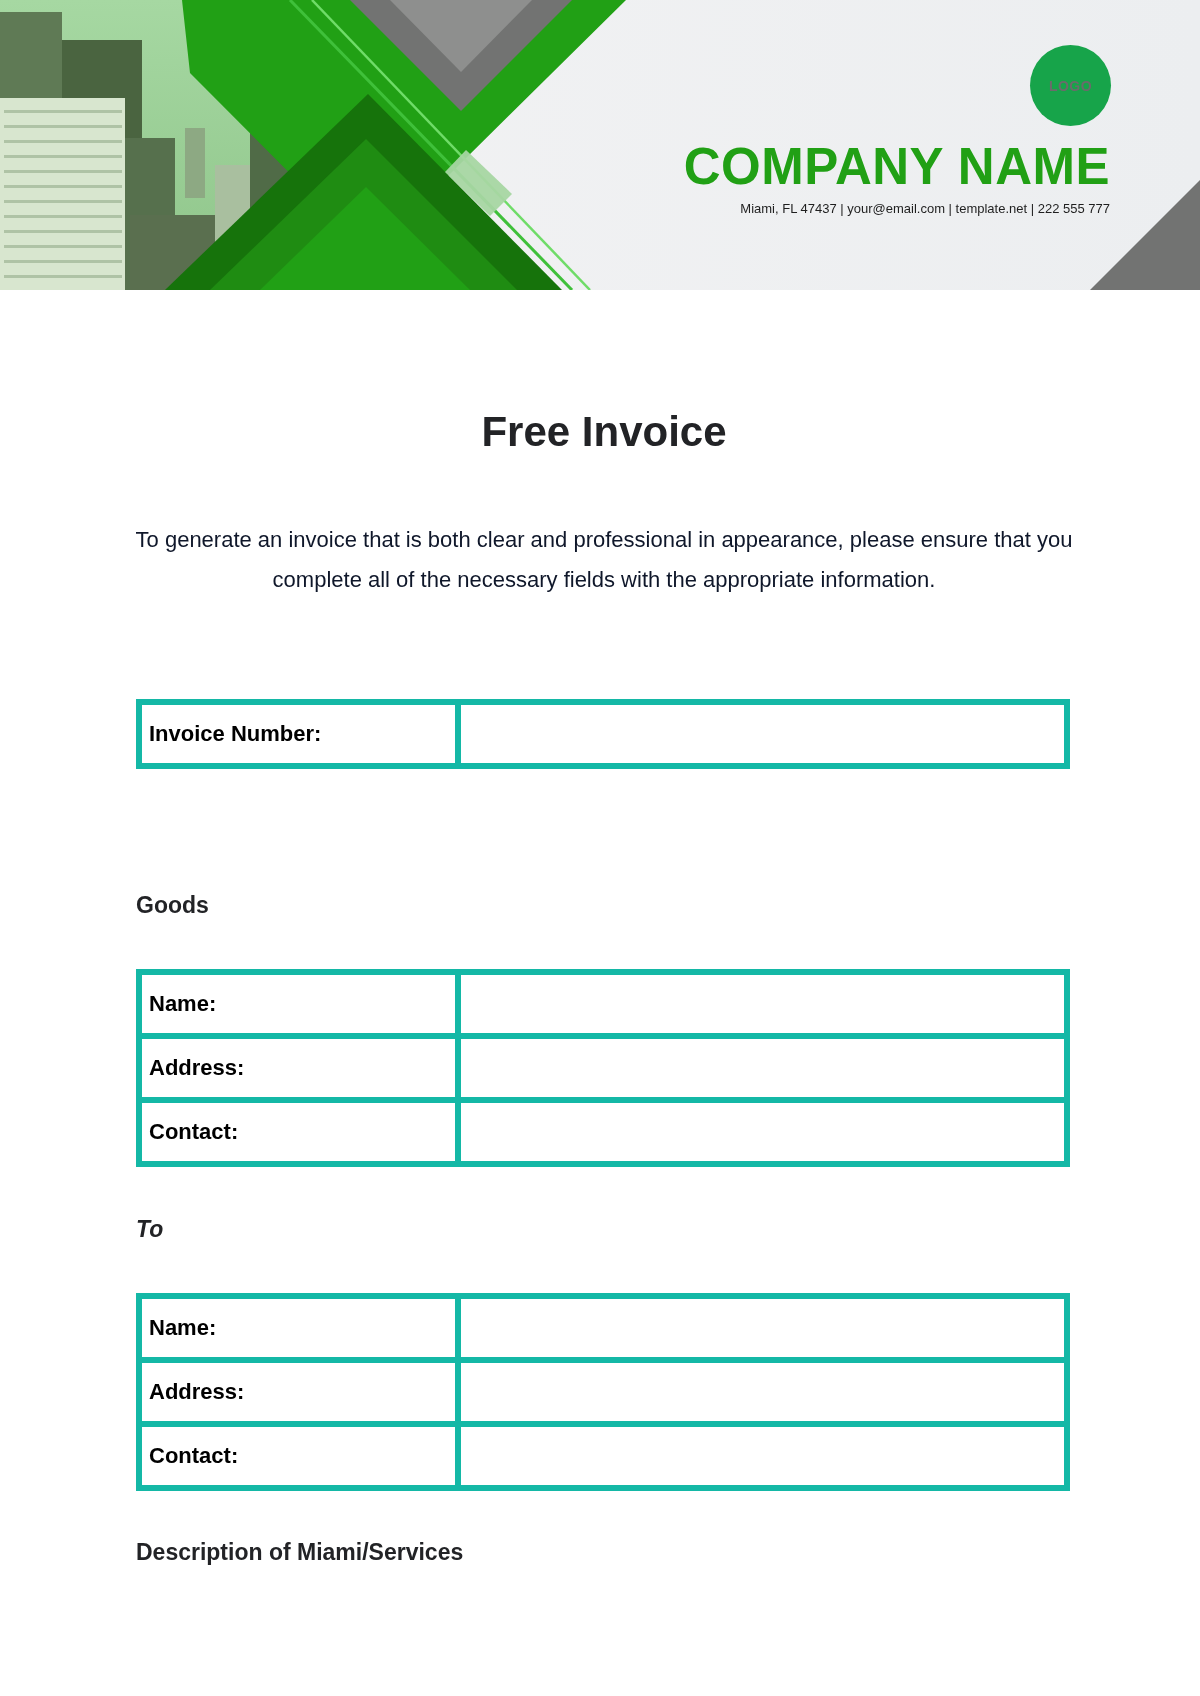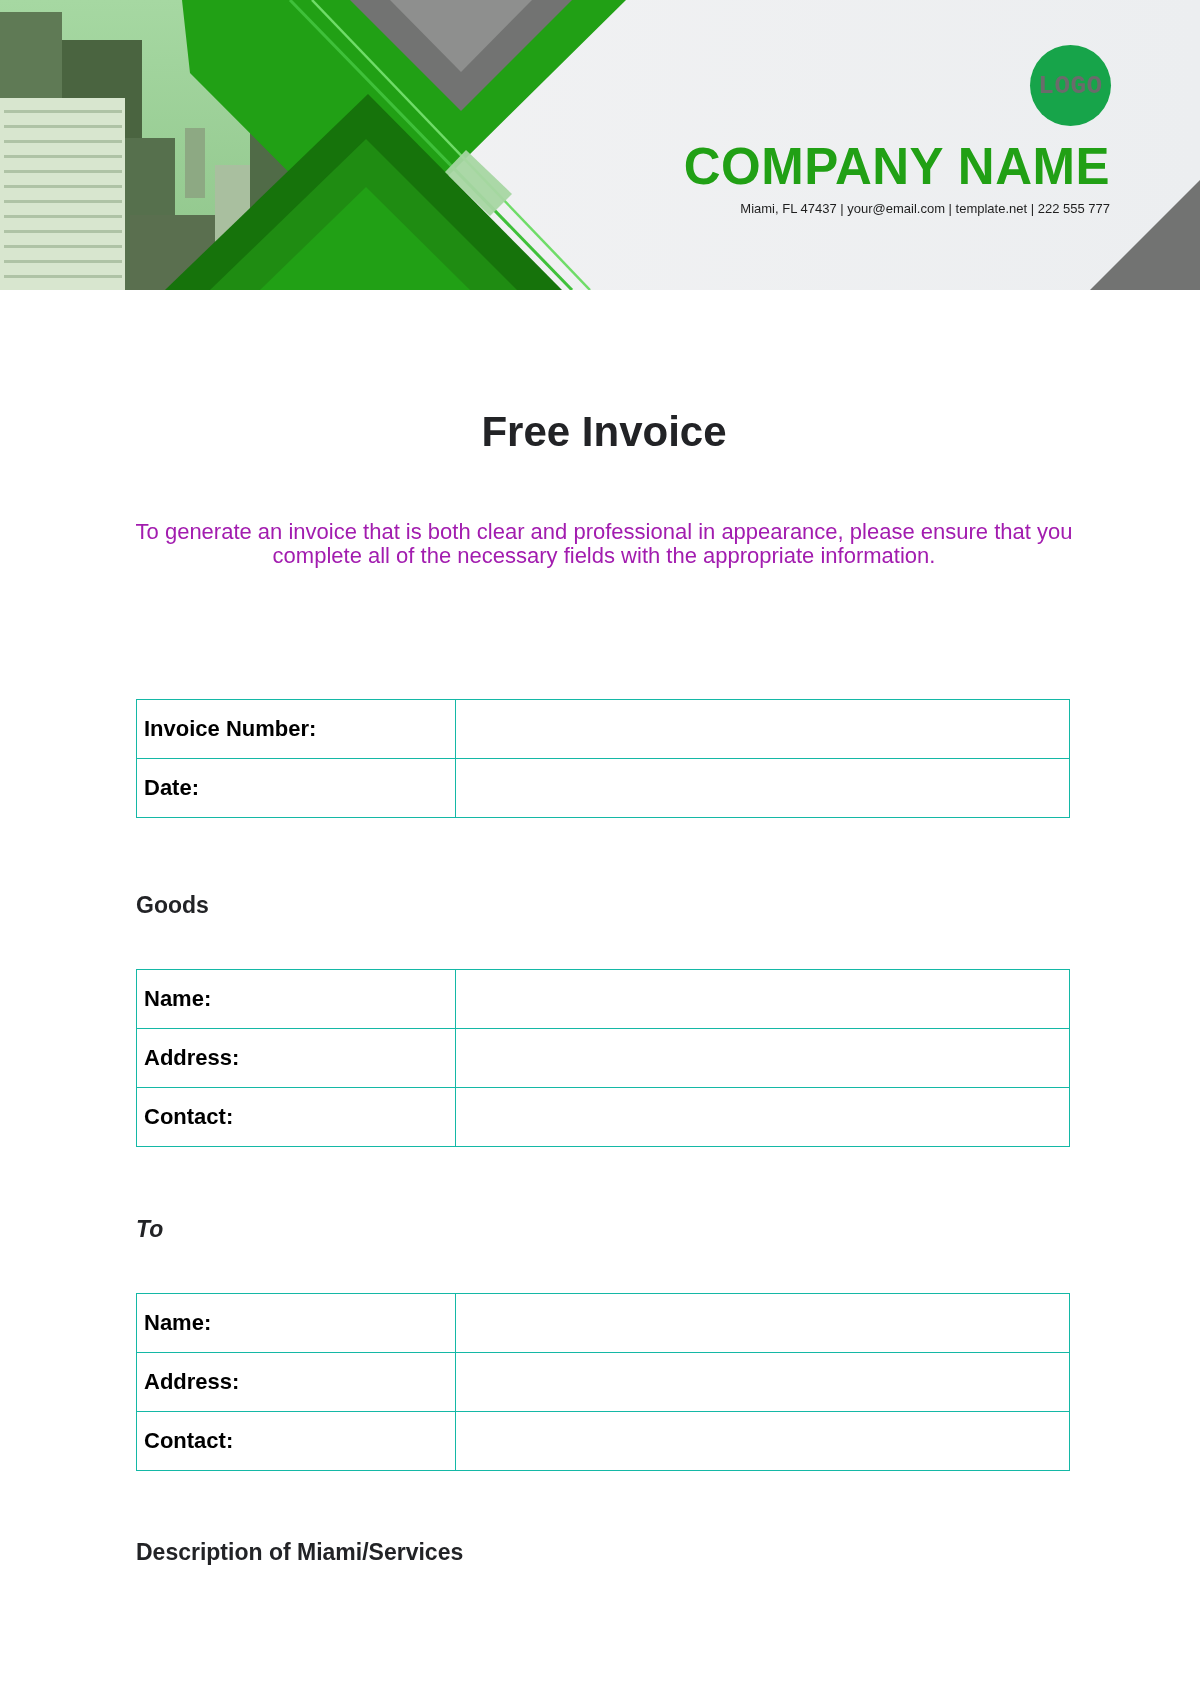--- a/index.html
+++ b/index.html
@@ -5,32 +5,32 @@
     * { margin: 0; padding: 0; box-sizing: border-box; }
     html, body { width: 1200px; height: 1696px; background: #ffffff; overflow: hidden; }
     body { position: relative; font-family: "Liberation Sans", "DejaVu Sans", sans-serif; color: #222326; }
 
     .header { position: absolute; left: 0; top: 0; width: 1200px; height: 290px; overflow: hidden;
       background: linear-gradient(90deg, #f3f3f4 0%, #eceef0 100%); }
     .header svg.bg { position: absolute; left: 0; top: 0; }
 
     .logo { position: absolute; left: 1030px; top: 45px; width: 81px; height: 81px; border-radius: 50%;
       background: #17a44a; display: flex; align-items: center; justify-content: center; }
-    .logo span { font-family: Liberation Mono, monospace; font-weight: bold; font-size: 26px;
+    .logo span { font-family: Liberation Sans, sans-serif; font-weight: bold; font-size: 14px;
       color: #6b6b6b; letter-spacing: 0.5px; }
 
     .company-name { position: absolute; right: 90px; top: 137px; font-family: "Liberation Sans", sans-serif;
       font-weight: bold; font-size: 51px; color: #21a015; letter-spacing: 0.5px; white-space: nowrap; line-height: 60px; }
     .company-contact { position: absolute; right: 90px; top: 201px; font-size: 13px; color: #1f1f1f; white-space: nowrap; }
 
     .title { position: absolute; left: 0; top: 408px; width: 1208px; text-align: center; font-weight: bold; font-size: 42px; color: #222326; }
-    .intro { position: absolute; left: 130px; top: 520px; width: 948px; text-align: center; font-size: 22px; line-height: 24px; color: #a21caf; }
+    .intro { position: absolute; left: 130px; top: 520px; width: 948px; text-align: center; font-size: 22px; line-height: 40px; color: #0f172a; }
 
     table.form { position: absolute; left: 136px; width: 934px; border-collapse: collapse; }
-    table.form td { border: 1px solid #14b8a6; height: 53px; padding: 16px 7px; font-weight: bold; font-size: 22px; color: #000; vertical-align: middle; }
+    table.form td { border: 6px solid #14b8a6; height: 53px; padding: 16px 7px; font-weight: bold; font-size: 22px; color: #000; vertical-align: middle; }
     table.form td.label { width: 319px; }
     table.form td.value { background: #fff; }
 
     .section { position: absolute; left: 136px; font-weight: bold; font-size: 23px; color: #222326; }
   </style>
 </head>
 <body>
 
 <div class="header">
   <svg class="bg" width="1200" height="290" viewBox="0 0 1200 290">
@@ -95,24 +95,20 @@
 
 <h1 class="title">Free Invoice</h1>
 <p class="intro">To generate an invoice that is both clear and professional in appearance, please ensure that you complete all of the necessary fields with the appropriate information.</p>
 
 <table class="form" style="top:699px;">
   <tbody>
       <tr>
     <td class="label">Invoice Number:</td>
     <td class="value"></td>
   </tr>
-  <tr>
-    <td class="label">Date:</td>
-    <td class="value"></td>
-  </tr>
 </tbody>
   </table>
 
 <div class="section" style="top:892px;">Goods</div>
 <table class="form" style="top:969px;">
   <tbody>
       <tr>
     <td class="label">Name:</td>
     <td class="value"></td>
   </tr>

